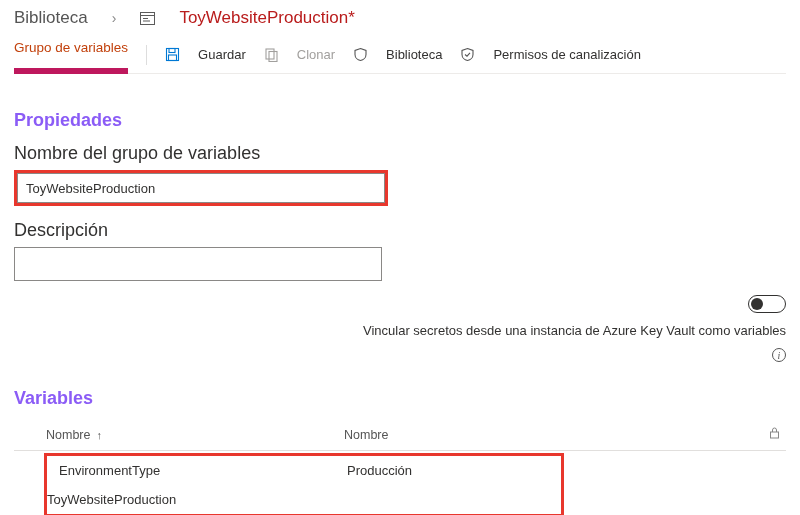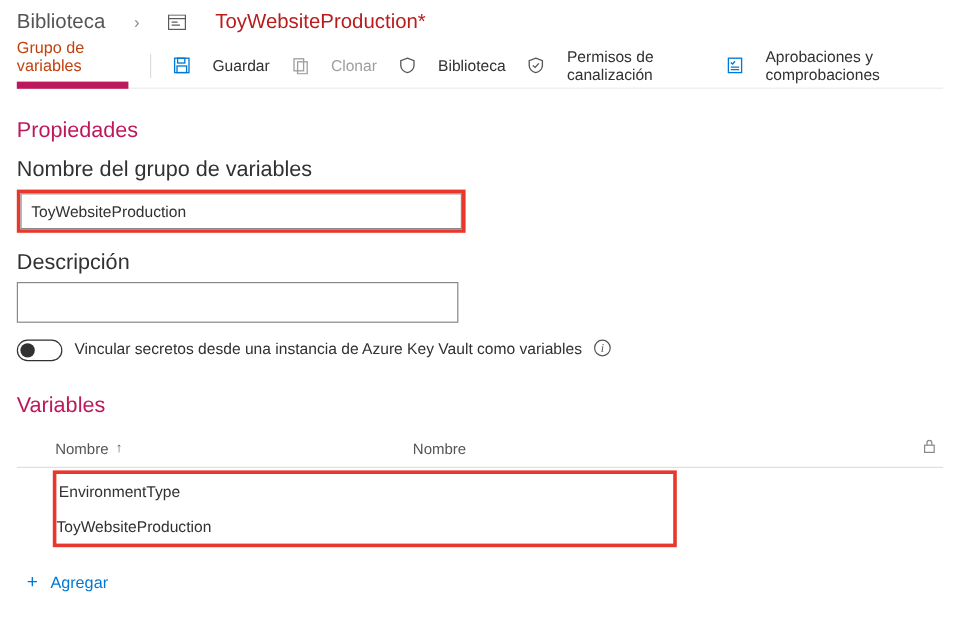--- a/index.html
+++ b/index.html
@@ -55,23 +55,23 @@
   }
   .tbtn.disabled { color: #a19f9d; cursor: default; }
   .tbtn .ic { width: 15px; height: 15px; display: inline-flex; align-items: center; justify-content: center; }
   .ic-blue svg { stroke: #0078d4; }
   .ic-gray svg { stroke: #a19f9d; }
   .ic-dark svg { stroke: #555; }
 
   
   h2.section {
     font-size: 18px;
-    font-weight: 400;
-    color: #be185d;
-    margin: 24px 0 12px 0;
+    font-weight: 700;
+    color: #8b5cf6;
+    margin: 36px 0 12px 0;
   }
   h2.section.small { font-size: 18px; margin-top: 26px; }
 
   .field-label {
     font-size: 18px;
     color: #323130;
     margin-bottom: 6px;
     display: block;
   }
   .text-input {
@@ -87,21 +87,21 @@
 
   .highlight-box {
     border: 3px solid #e8372d;
     display: inline-block;
     padding: 0;
     line-height: 0;
   }
   .highlight-box .text-input { border: 1px solid #8a8886; }
 
   
-  .toggle-row { display: flex; align-items: flex-start; gap: 10px; margin-top: 6px; }
+  .toggle-row { display: flex; align-items: flex-end; gap: 10px; margin-top: 6px; flex-direction: column; }
   .toggle {
     width: 38px; height: 18px; border: 1px solid #323130; border-radius: 10px;
     position: relative; cursor: pointer; background: #fff;
   }
   .toggle .knob {
     width: 12px; height: 12px; border-radius: 50%; background: #323130;
     position: absolute; top: 2px; left: 2px;
   }
   .info-icon {
     width: 14px; height: 14px; border: 1px solid #555; border-radius: 50%;
@@ -125,21 +125,21 @@
   .highlight-rows {
     border: 3px solid #e8372d;
     margin: 2px 0 0 30px;
     width: 520px;
   }
   .var-row {
     display: flex; align-items: center;
     padding: 7px 0;
     font-size: 13px;
   }
-  .var-row .rc-name { width: 300px; padding-left: 2px; }
+  .var-row .rc-name { width: 300px; padding-left: 12px; }
   .var-row .rc-value { flex: 1; }
 
   .add-row {
     display: flex; align-items: center; gap: 8px;
     color: #0078d4; font-size: 13.5px;
     margin: 22px 0 0 6px; cursor: pointer;
   }
   .plus {
     width: 14px; height: 14px; display: inline-flex; align-items: center; justify-content: center;
     font-size: 16px; line-height: 14px; color: #0078d4;
@@ -201,31 +201,20 @@
     <div class="tbtn">
       <span class="ic ic-dark">
         <svg width="15" height="15" viewBox="0 0 15 15" fill="none" stroke-width="1.1">
           <path d="M7.5 1.5 L13 3.5 V7.5 C13 10.5 10.5 13 7.5 13.5 C4.5 13 2 10.5 2 7.5 V3.5 Z"></path>
           <path d="M5 7.5 L7 9.2 L10 5.8"></path>
         </svg>
       </span>
       <span>Permisos de canalización</span>
     </div>
 
-    <div class="tbtn">
-      <span class="ic ic-blue">
-        <svg width="15" height="15" viewBox="0 0 15 15" fill="none" stroke-width="1.1">
-          <rect x="2" y="1.5" width="11" height="12"></rect>
-          <path d="M4 5 L5.5 6.3 L7.5 4"></path>
-          <line x1="4" y1="9" x2="11" y2="9"></line>
-          <line x1="4" y1="11" x2="11" y2="11"></line>
-        </svg>
-      </span>
-      <span>Aprobaciones y comprobaciones</span>
-    </div>
   </div>
 
   <h2 class="section">Propiedades</h2>
 
   <div class="field-block">
     <label class="field-label">Nombre del grupo de variables</label>
     <span class="highlight-box">
       <input class="text-input" type="text" value="ToyWebsiteProduction" style="">
     </span>
   </div>
@@ -256,20 +245,21 @@
         <svg width="11" height="12" viewBox="0 0 11 12" fill="none" stroke="#888" stroke-width="1">
           <rect x="1.5" y="5" width="8" height="6"></rect>
           <path d="M3.5 5 V3 a2 2 0 0 1 4 0 V5"></path>
         </svg>
       </div>
     </div>
 
     <div class="highlight-rows">
       <div class="var-row">
         <div class="rc-name">EnvironmentType</div>
+        <div class="rc-value">Producción</div>
       </div>
       <div class="var-row">
         <div class="rc-value">ToyWebsiteProduction</div>
       </div>
     </div>
   </div>
 
   <div class="add-row">
     <span class="plus">+</span>
     <span>Agregar</span>

